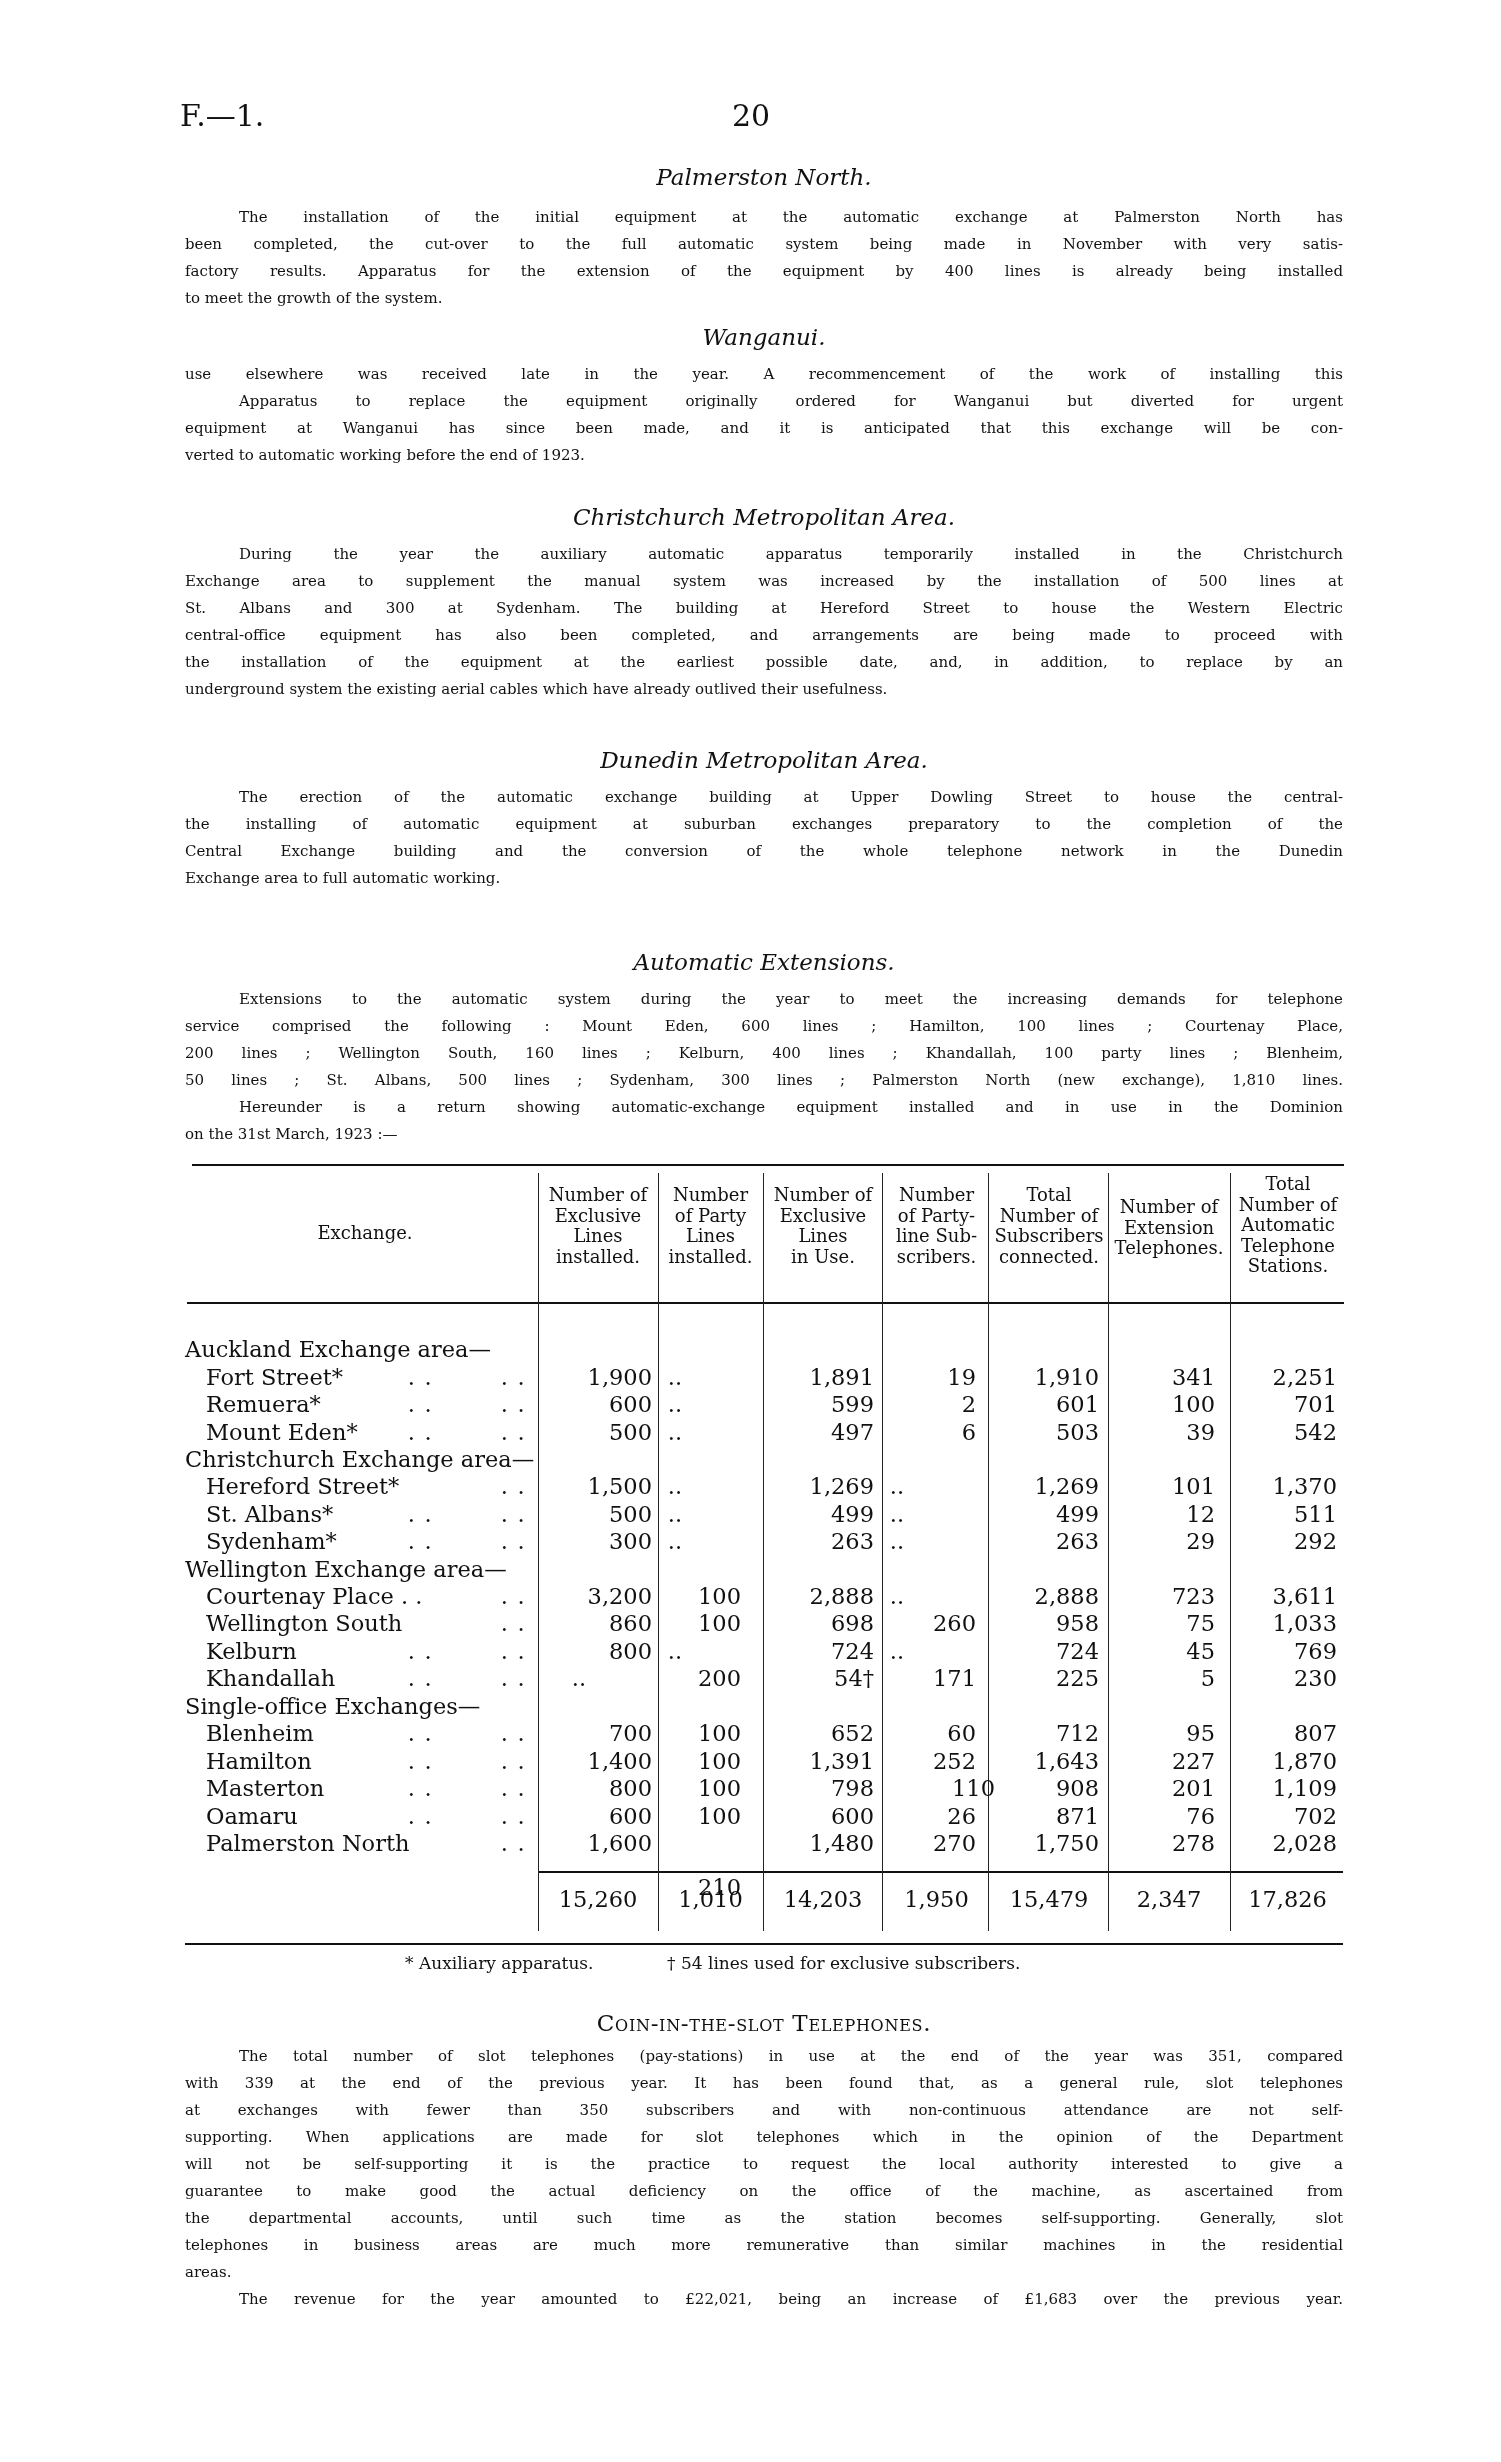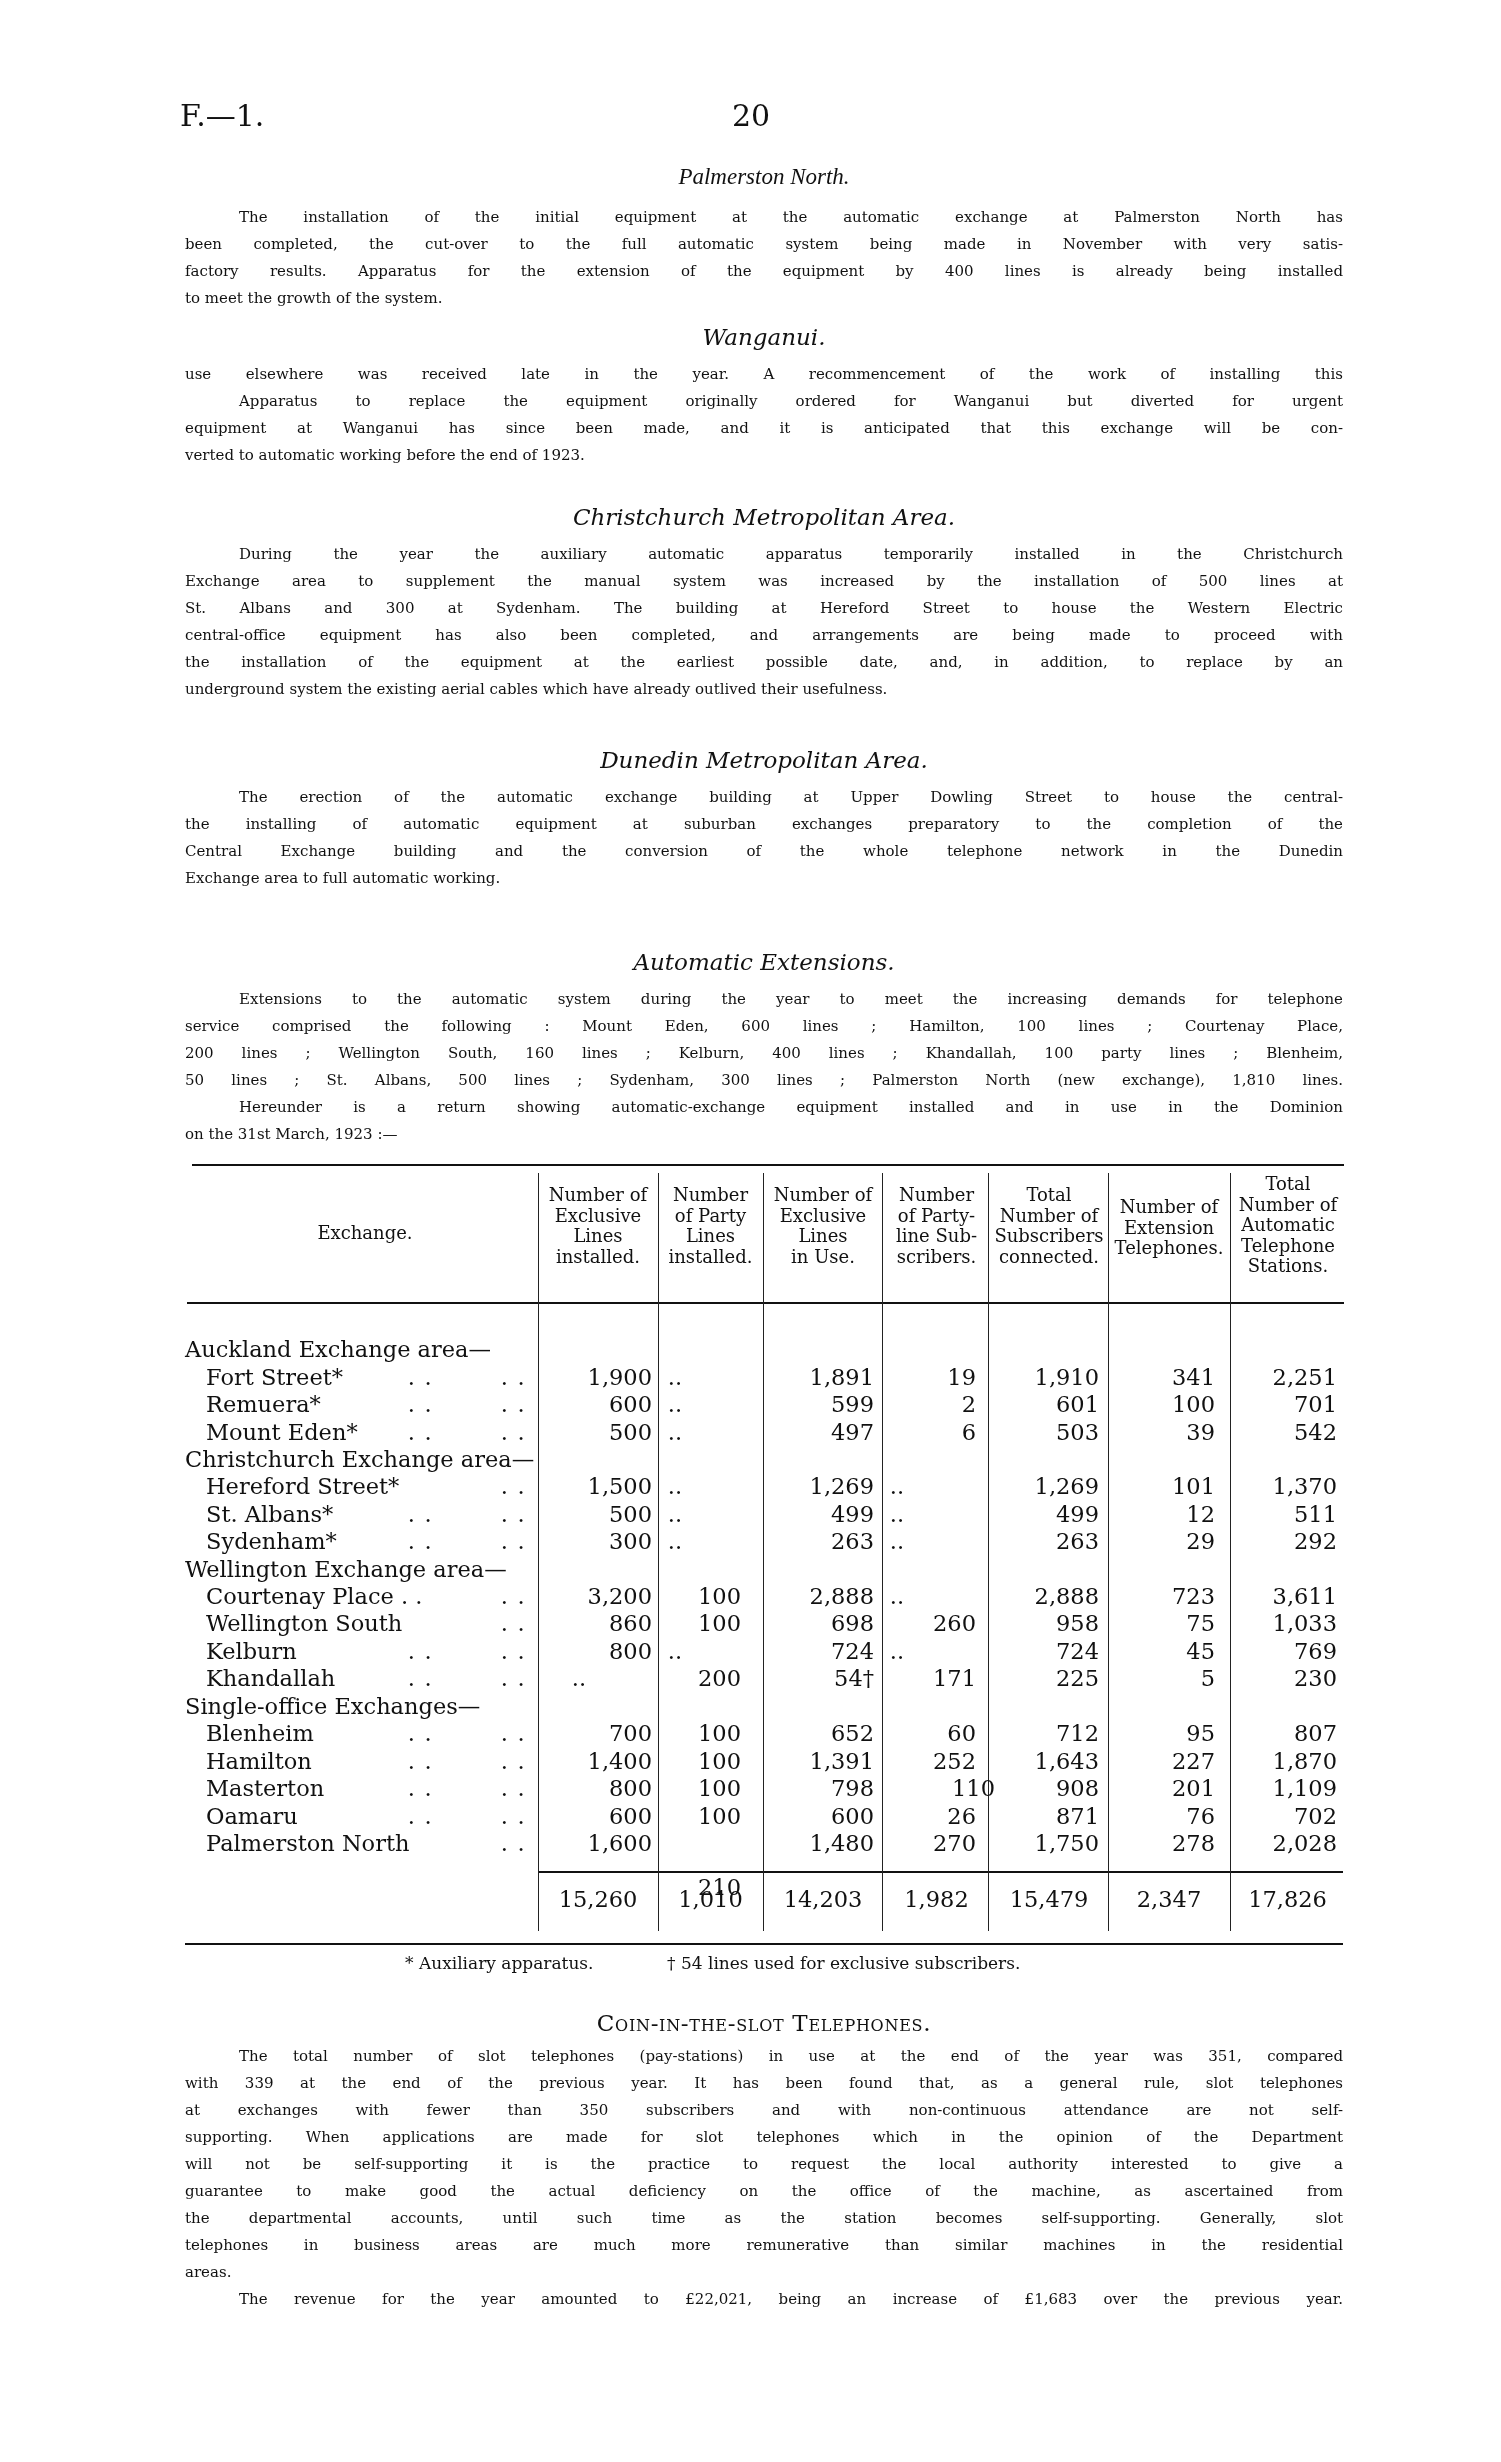--- a/index.html
+++ b/index.html
@@ -26,21 +26,21 @@
   .cell { position: absolute; text-align: right; font-size: 22.5px; line-height: 27px; white-space: nowrap; }
   .cell.center { text-align: center; }
   .foot { position: absolute; font-size: 17px; line-height: 20px; white-space: nowrap; }
 </style>
 </head>
 <body>
 
 <div class="abs hdr" style="left:180px; top:99px;">F.—1.</div>
 <div class="abs hdr" style="left:732px; top:99px;">20</div>
 
-<div class="abs title" style="top:164px;font-family:Liberation Serif, serif;">Palmerston North.</div>
+<div class="abs title" style="top:164px;">Palmerston North.</div>
 <div class="abs para" style="top:204px;">
   <span class="ln first">The installation of the initial equipment at the automatic exchange at Palmerston North has</span>
   <span class="ln">been completed, the cut-over to the full automatic system being made in November with very satis-</span>
   <span class="ln">factory results.  Apparatus for the extension of the equipment by 400 lines is already being installed</span>
   <span class="ln last">to meet the growth of the system.</span>
 </div>
 
 <div class="abs title" style="top:324px;">Wanganui.</div>
 <div class="abs para" style="top:361px;">
   <span class="ln">use elsewhere was received late in the year.  A recommencement of the work of installing this</span>
@@ -276,21 +276,21 @@
       <div class="cell" style="left: 870px; width: 106px; top: 1830px;">270</div>
       <div class="cell" style="left: 993px; width: 106px; top: 1830px;">1,750</div>
       <div class="cell" style="left: 1109px; width: 106px; top: 1830px;">278</div>
       <div class="cell" style="left: 1231px; width: 106px; top: 1830px;">2,028</div>
     </div>
 
   <div id="table-totals">
       <div class="cell center" style="left: 539px; width: 118px; top: 1886px;">15,260</div>
       <div class="cell center" style="left: 659px; width: 103px; top: 1886px;">1,010</div>
       <div class="cell center" style="left: 764px; width: 118px; top: 1886px;">14,203</div>
-      <div class="cell center" style="left: 884px; width: 105px; top: 1886px;">1,982</div>
+      <div class="cell center" style="left: 884px; width: 105px; top: 1886px;">1,950</div>
       <div class="cell center" style="left: 990px; width: 118px; top: 1886px;">15,479</div>
       <div class="cell center" style="left: 1109px; width: 120px; top: 1886px;">2,347</div>
       <div class="cell center" style="left: 1231px; width: 113px; top: 1886px;">17,826</div>
     </div>
 
   <div class="foot" style="left:405px; top:1953px;">* Auxiliary apparatus.</div>
   <div class="foot" style="left:667px; top:1953px;">† 54 lines used for exclusive subscribers.</div>
 </div>
 
 <div class="abs title smallcaps" style="top:2010px;">Coin-in-the-slot Telephones.</div>

